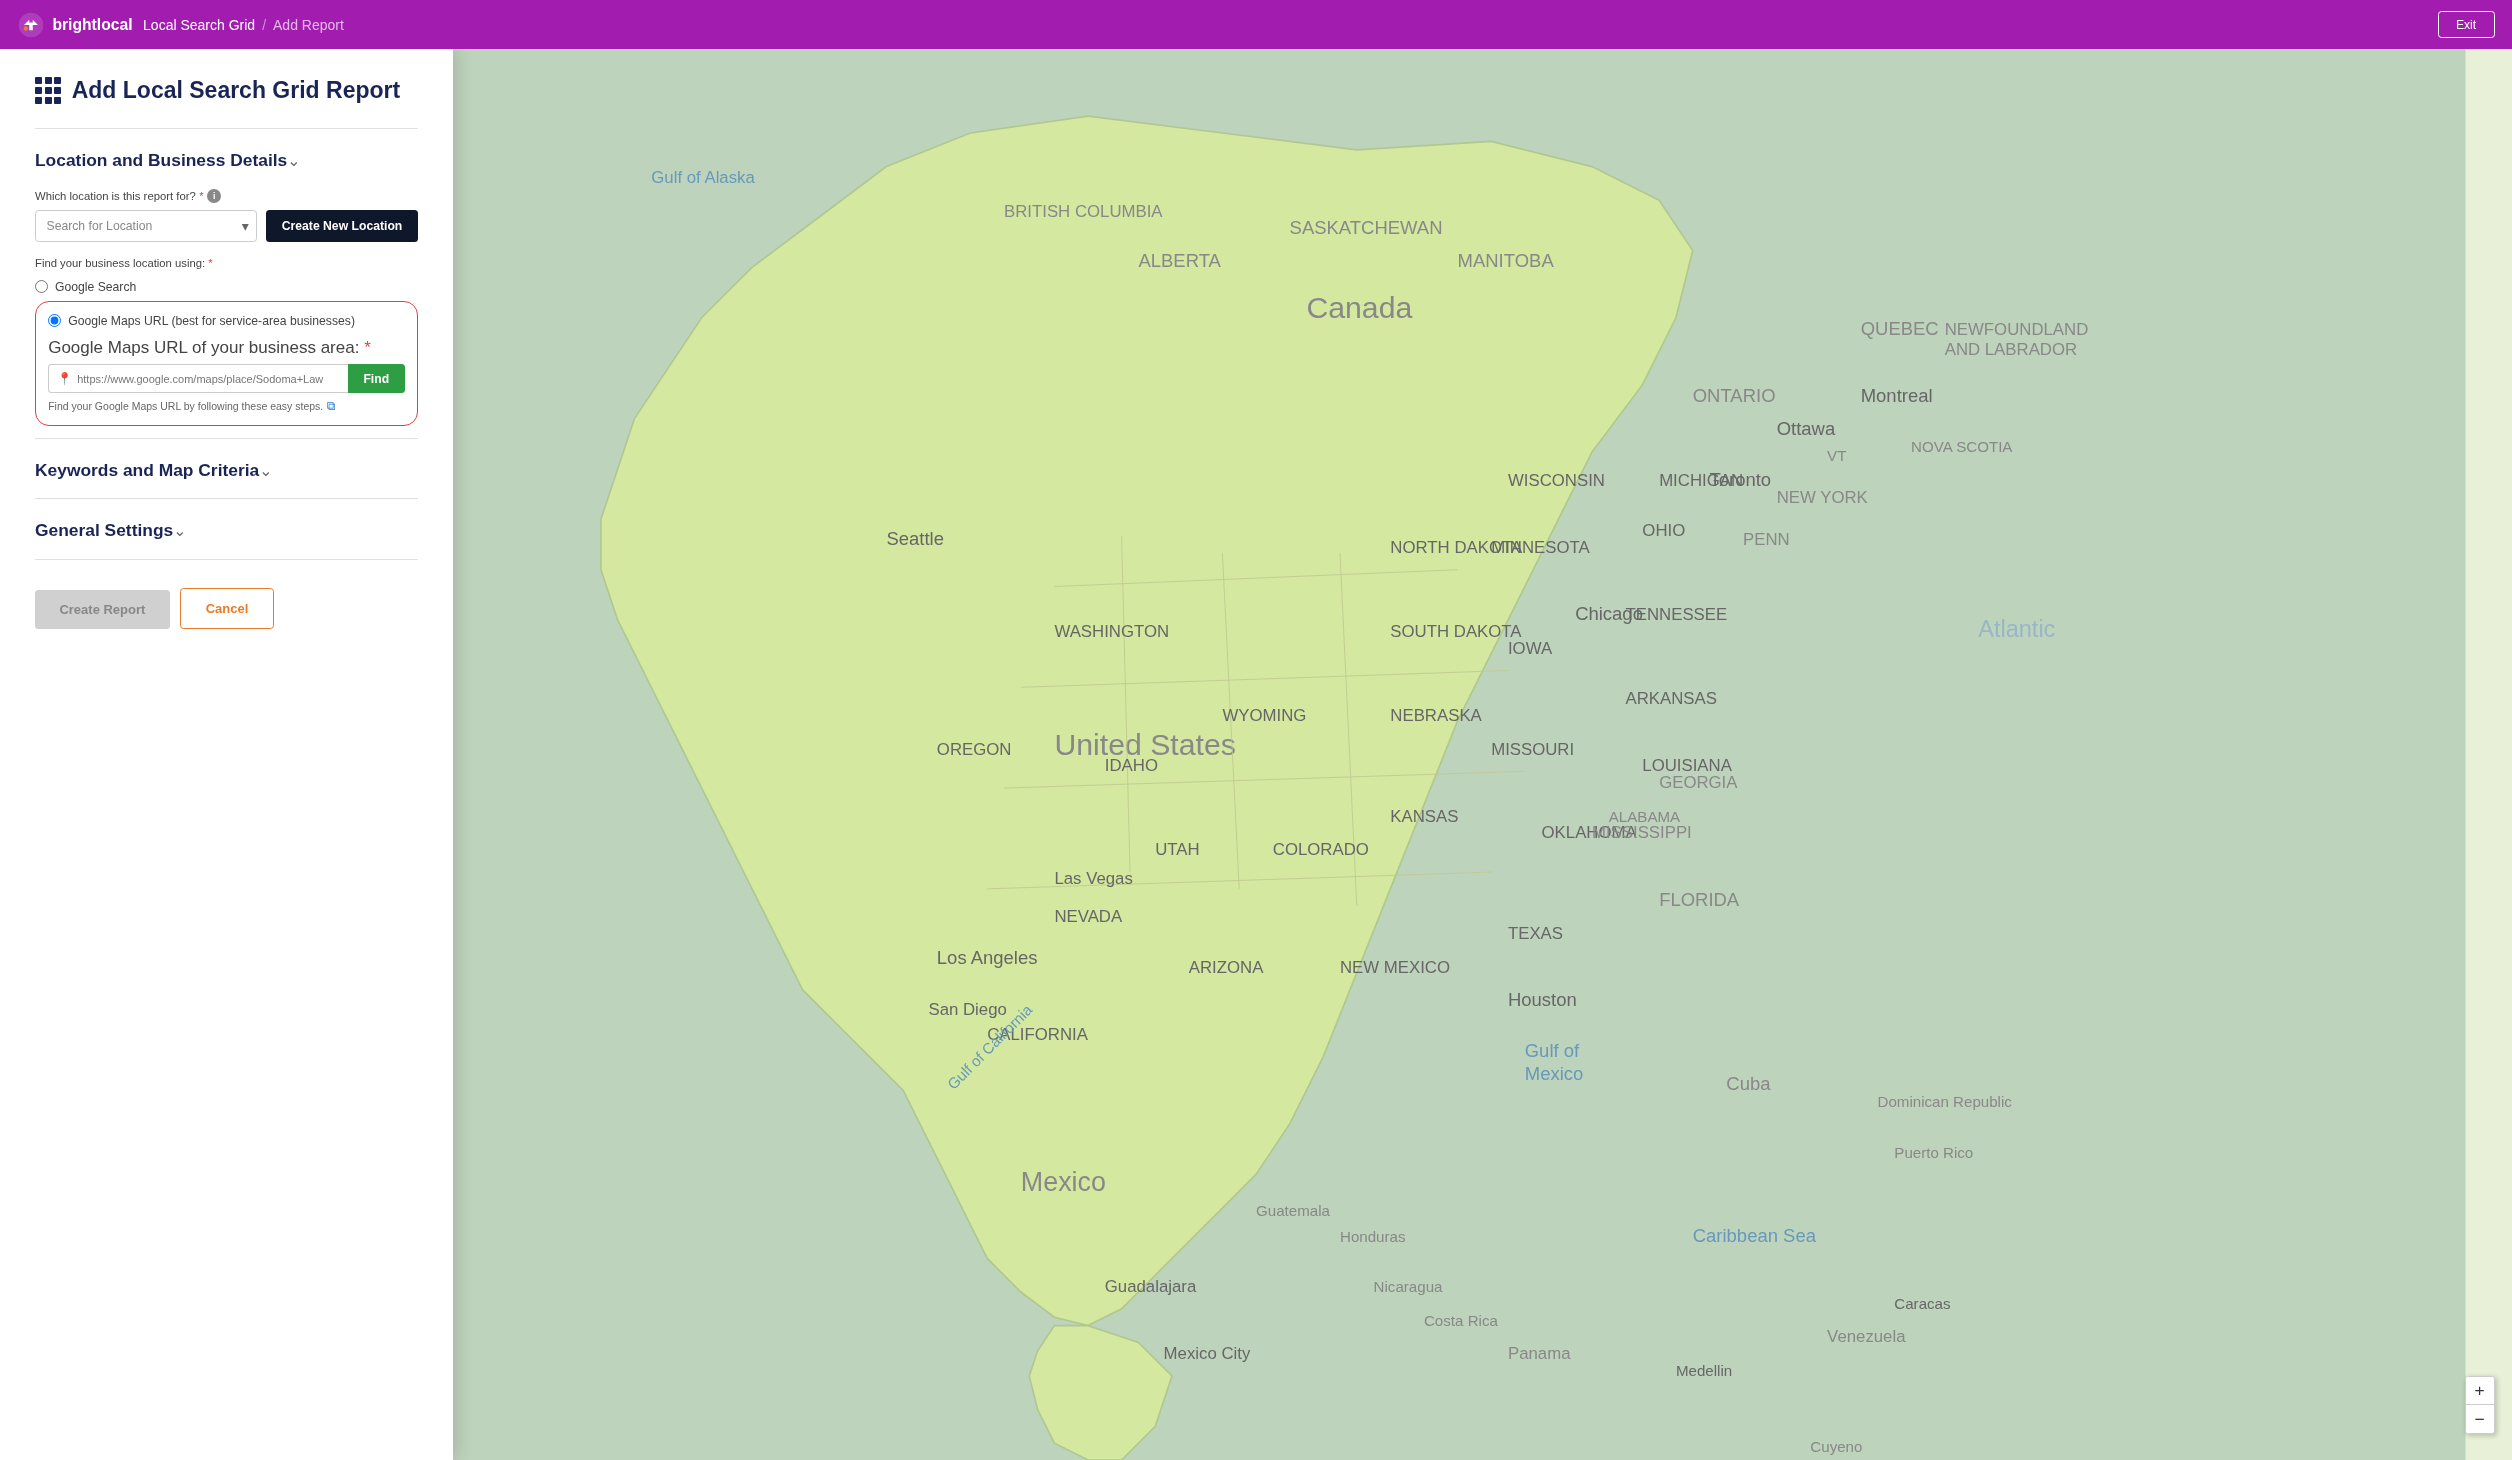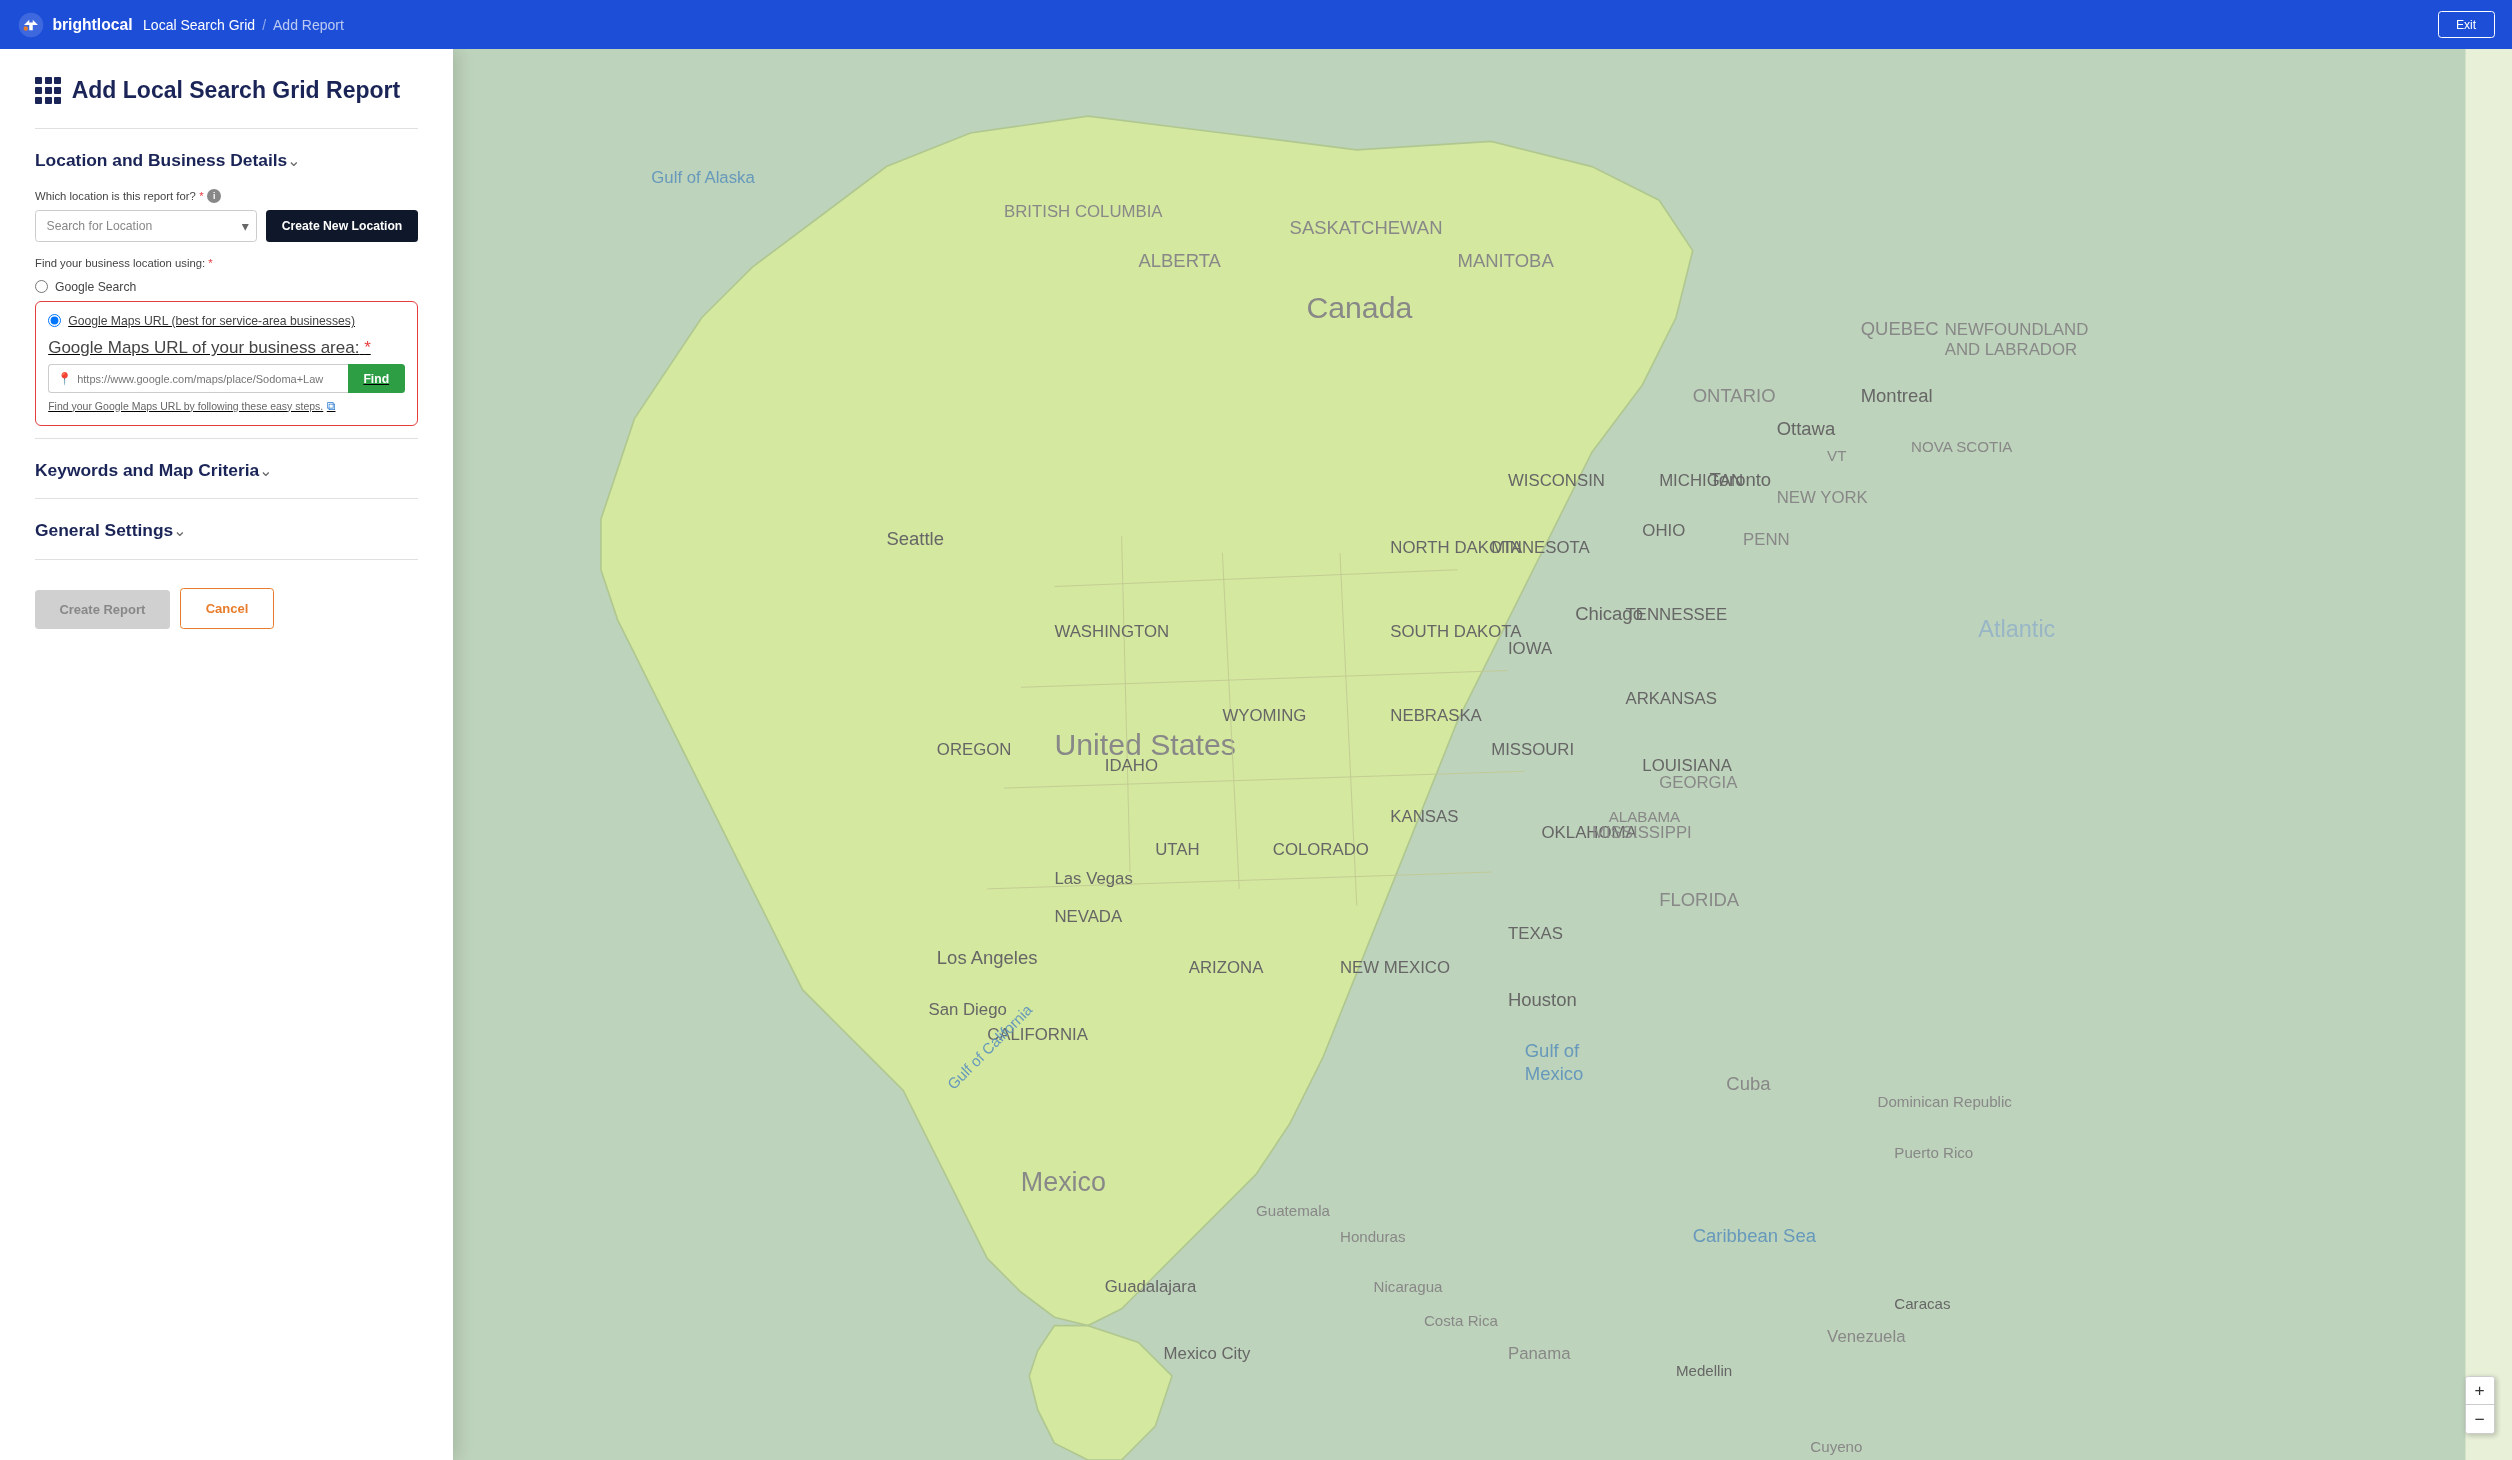--- a/index.html
+++ b/index.html
@@ -1,20 +1,20 @@
 <!DOCTYPE html>
 <html style="font-size:14px"><head>
   <meta charset="utf-8">
   <style>
     * { box-sizing: border-box; margin: 0; padding: 0; }
     body { font-family: -apple-system, BlinkMacSystemFont, 'Segoe UI', sans-serif; height: 100vh; overflow: hidden; }
 
     
     .header {
-      background: #1d4ed8;
+      background: #a21caf;
       height: 49px;
       display: flex;
       align-items: center;
       padding: 0 17.4px;
       position: relative;
       z-index: 100;
     }
     .header-logo {
       display: flex;
       align-items: center;
@@ -194,24 +194,23 @@
       margin-bottom: 7px;
       font-size: 12.2px;
       color: #444;
       cursor: pointer;
     }
     .radio-option input[type="radio"] { cursor: pointer; }
 
     
     .highlighted-box {
       border: 1.7px solid #e53e3e;
-      border-radius: 6px;
+      border-radius: 14px;
       padding: 12.2px;
       margin-bottom: 12.2px;
-      text-decoration: underline;
     }
     .google-maps-label {
       display: flex;
       align-items: center;
       gap: 7px;
       font-size: 12.2px;
       color: #444;
       margin-bottom: 10.5px;
       cursor: pointer;
     }

